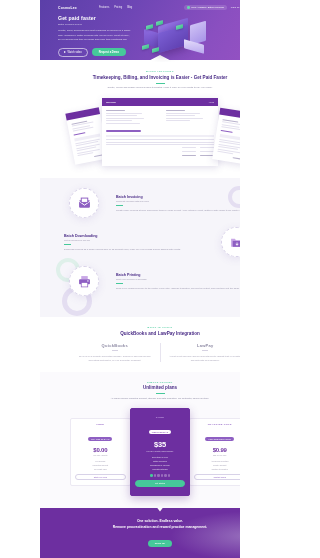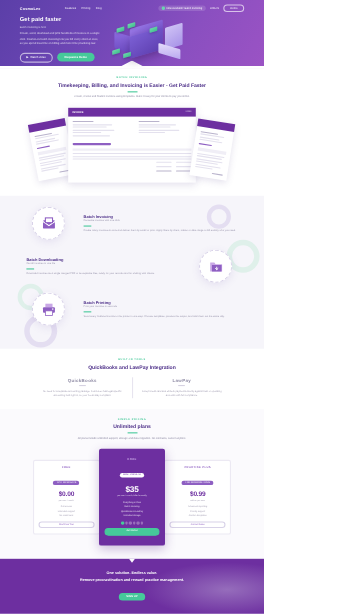--- a/index.html
+++ b/index.html
@@ -3,21 +3,21 @@
 <meta charset="utf-8">
 <style>
   * { box-sizing: border-box; margin: 0; padding: 0; }
   body {
     width: 240px; height: 558px;
     font-family: "Liberation Sans", sans-serif;
     background: #ffffff;
     overflow: hidden;
     position: relative;
   }
-  .page { width: 240px; position: relative; }
+  .page { width: 240px; position: relative; margin-left: 40px; }
 
   
   .hero {
     position: relative;
     height: 62px;
     background: linear-gradient(120deg, #5b3fa8 0%, #6e46b5 35%, #8a4fc0 70%, #9b53c4 100%);
     overflow: hidden;
   }
   .hero::after {
     content:""; position:absolute; left:0; right:0; bottom:-1px; height:8px;

